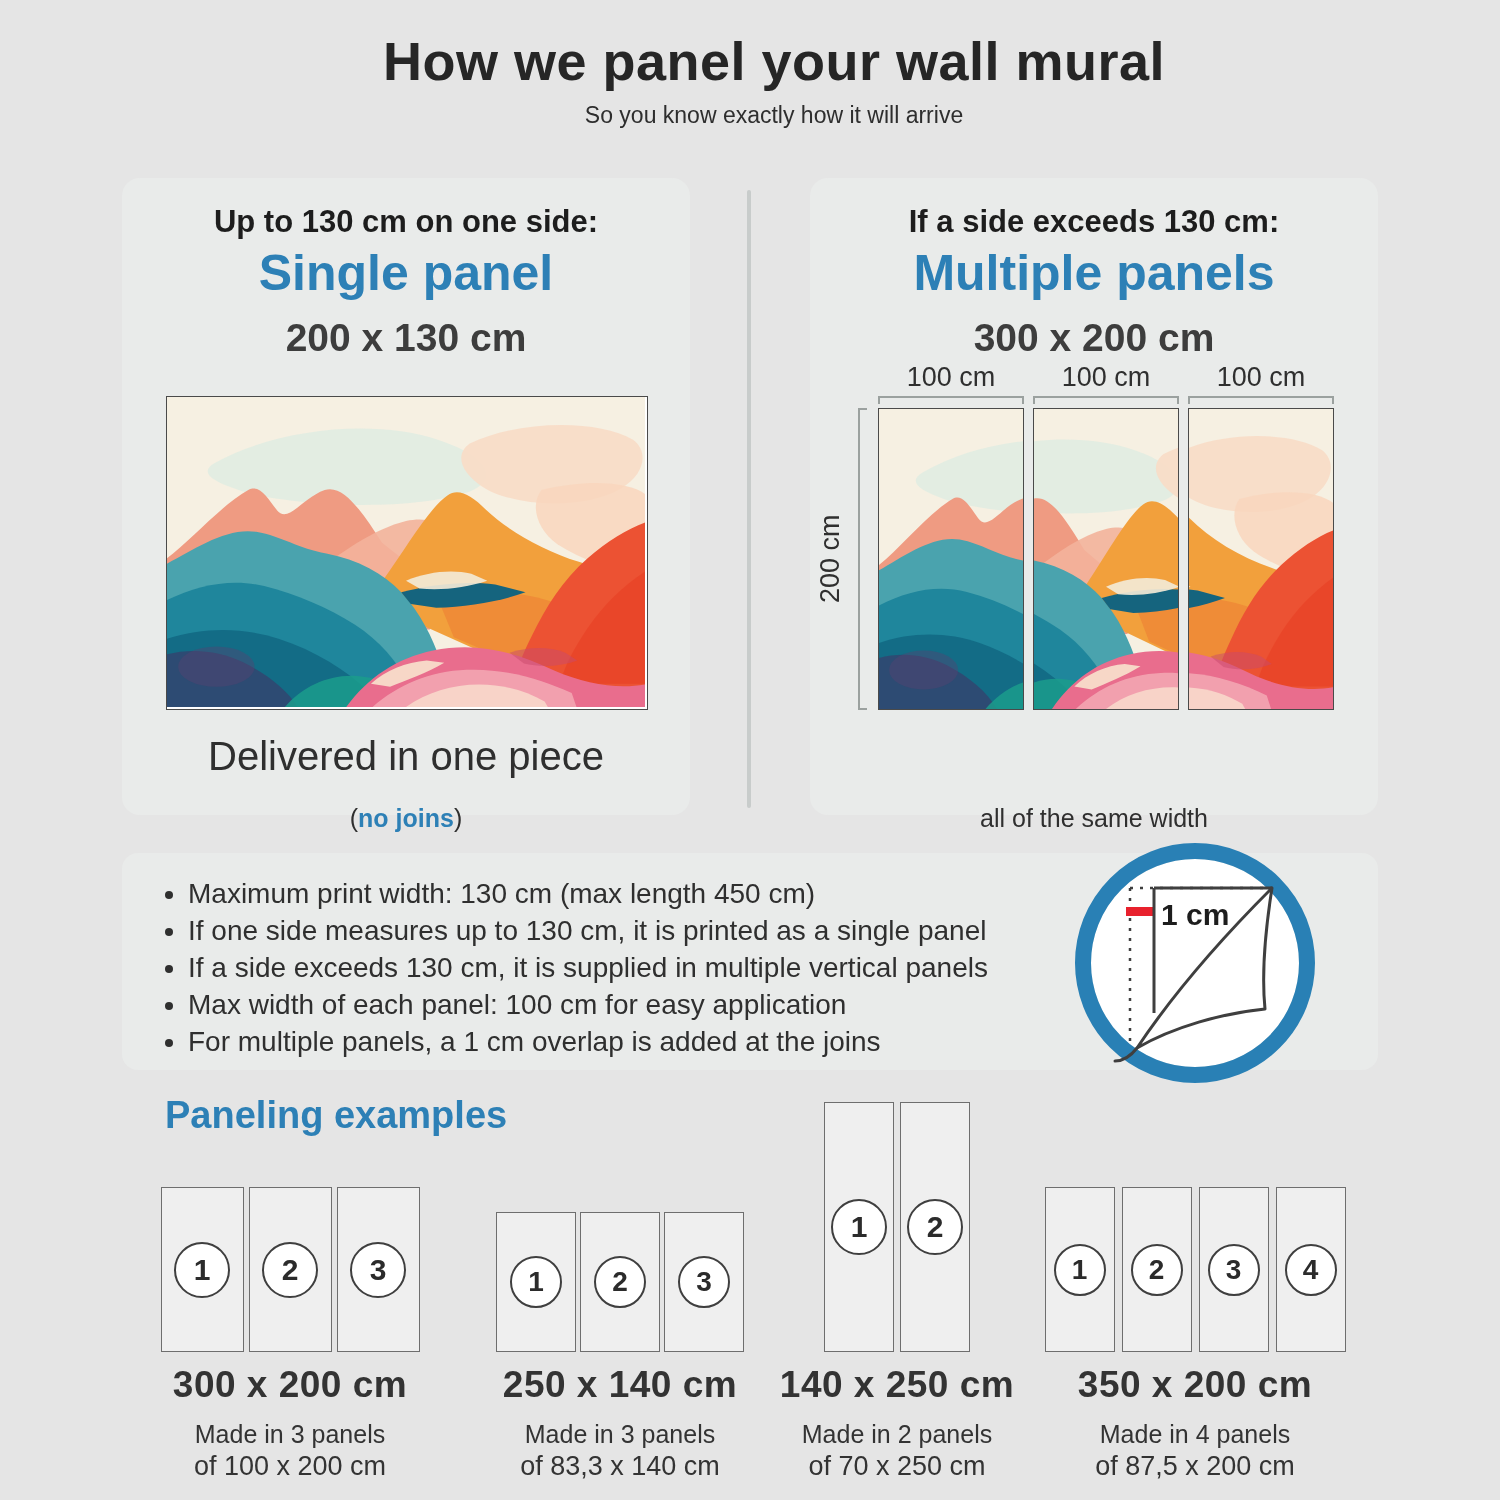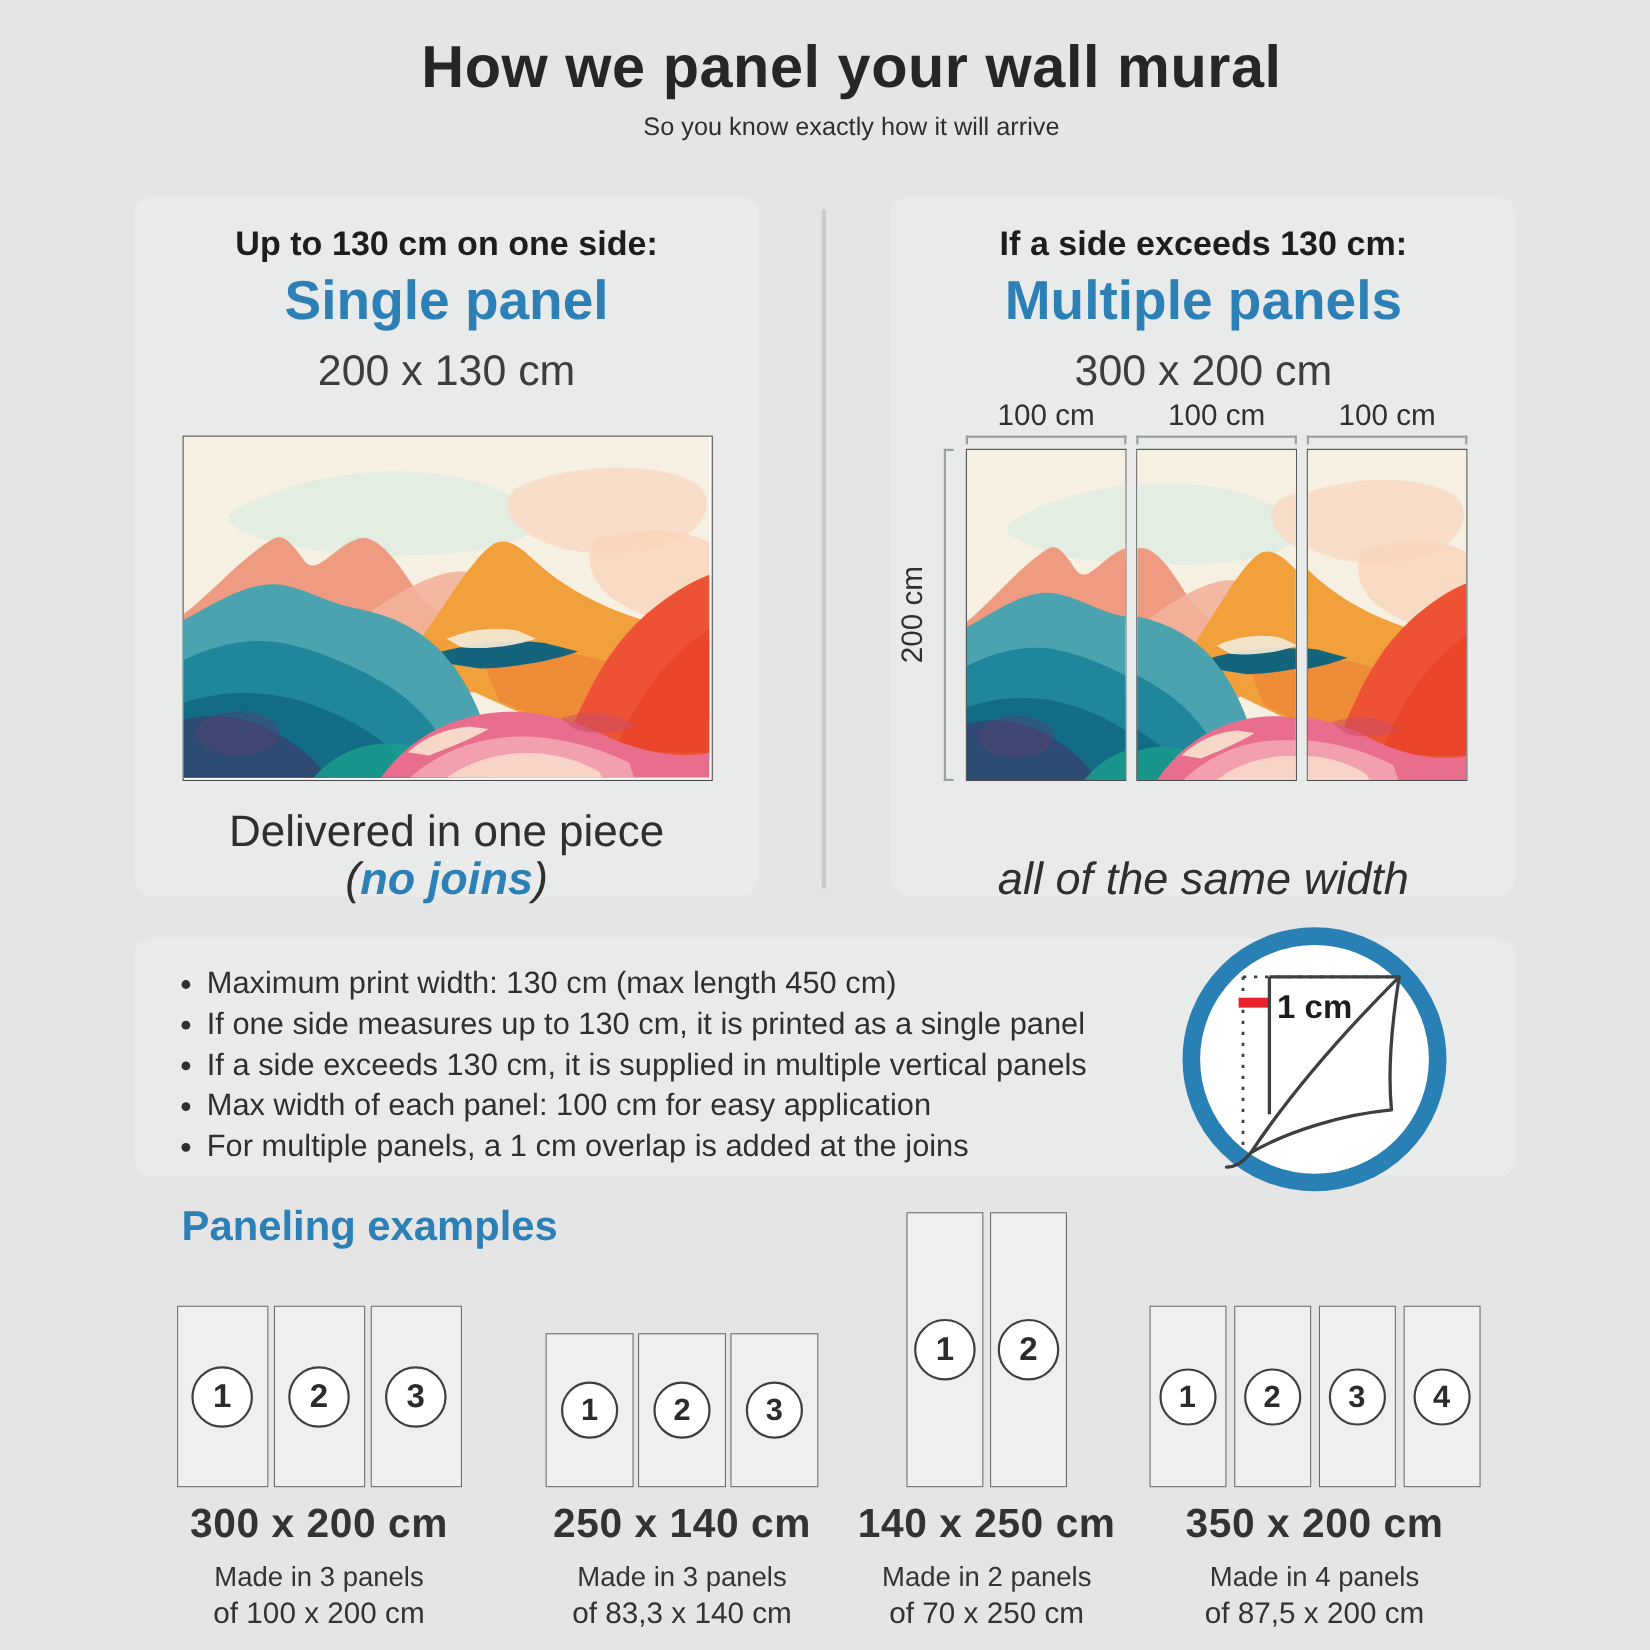--- a/index.html
+++ b/index.html
@@ -13,27 +13,27 @@
   .subtitle{left:0;top:102px;width:100%;font-size:23px;color:#2e2e2e;}
 
   
   .card{top:178px;width:568px;height:637px;background:#e9ebea;border-radius:18px;}
   .card-left{left:122px;}
   .card-right{left:810px;}
   .divider{left:747px;top:190px;width:4px;height:618px;background:#c8cccb;border-radius:2px;}
 
   .card-cond{left:0;top:26px;width:100%;font-size:31px;font-weight:bold;color:#1d1d1d;}
   .card-name{left:0;top:66px;width:100%;font-size:50px;font-weight:bold;color:#2d80b6;}
-  .card-size{left:0;top:138px;width:100%;font-size:39px;font-weight:normal;color:#3d3d3d;}
+  .card-size{left:0;top:138px;width:100%;font-size:39px;font-weight:bold;color:#3d3d3d;}
 
   .mural-single{left:44px;top:218px;width:480px;height:312px;border:1px solid #4a4a4a;background:#fff;}
   .mural-single svg{display:block;}
 
   .cap1{left:0;top:556px;width:100%;font-size:40px;color:#2f2f2f;}
-  .cap2{left:0;top:598px;width:100%;font-size:41px;color:#2f2f2f;font-style:italic;}
+  .cap2{left:0;top:626px;width:100%;font-size:25px;color:#2f2f2f;}
   .cap2 .hl{color:#2d80b6;font-weight:bold;}
 
   
   .wlabel{top:184px;width:146px;text-align:center;font-size:27px;color:#2f2f2f;}
   .hbracket{top:218px;width:146px;height:8px;border-top:2px solid #9ba19f;
             border-left:2px solid #9ba19f;border-right:2px solid #9ba19f;box-sizing:border-box;}
   .vbracket{left:48px;top:230px;width:9px;height:302px;border-left:2px solid #9ba19f;
             border-top:2px solid #9ba19f;border-bottom:2px solid #9ba19f;box-sizing:border-box;}
   .vlabel{left:2px;top:230px;height:302px;width:36px;display:flex;align-items:center;justify-content:center;
           writing-mode:vertical-rl;transform:rotate(180deg);font-size:27px;color:#2f2f2f;}

